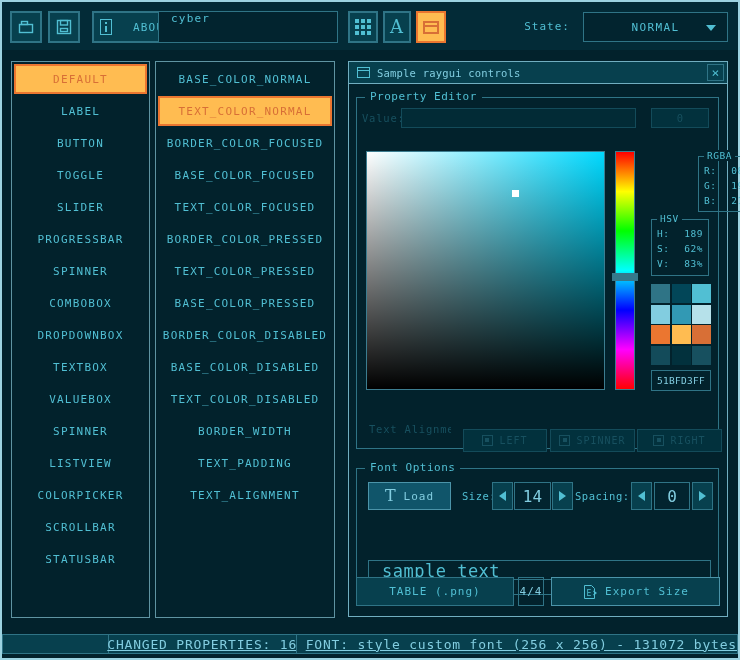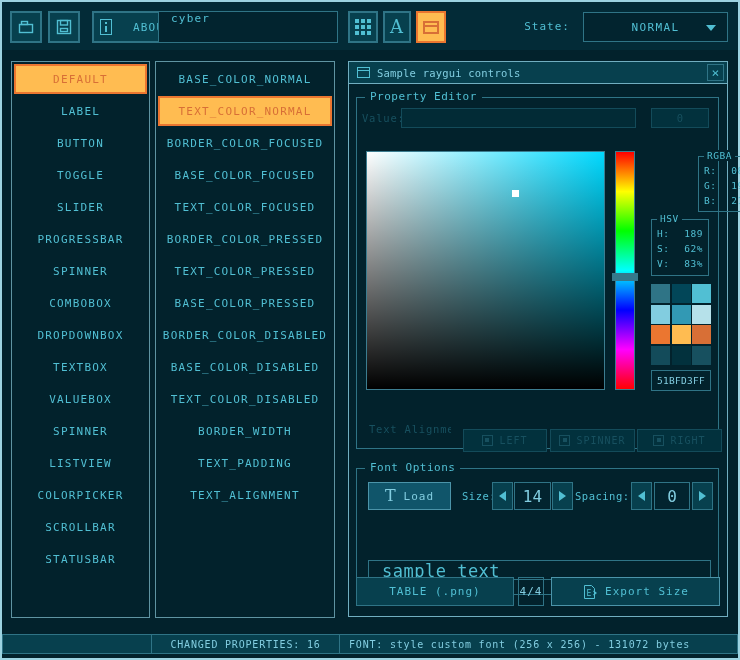--- a/index.html
+++ b/index.html
@@ -110,21 +110,21 @@
     font-size:17px;letter-spacing:0.5px;cursor:text;margin-top:38px;}
   .bottom-btn{position:absolute;top:515px;height:29px;box-sizing:border-box;margin:0;
     border:1px solid var(--border_normal,#2f7486);background:var(--base_normal,#07404e);color:var(--text_normal,#51bfd3);
     font-family:inherit;font-size:11px;letter-spacing:1px;display:flex;align-items:center;justify-content:center;gap:8px;cursor:pointer;}
   #btn-table{left:7px;width:158px;}
   #counter{left:169px;width:26px;background:transparent;color:var(--text_bright,#82cde0);cursor:default;}
   #btn-export{left:202px;width:169px;border-color:#4b94a9;}
   
   .statusbar{position:absolute;left:2px;top:634px;width:736px;height:24px;display:flex;}
   .seg{box-sizing:border-box;height:20px;border:1px solid var(--border_normal,#2f7486);background:var(--base_normal,#07404e);
-    display:flex;align-items:center;justify-content:center;color:var(--text_bright,#82cde0);font-size:10px;letter-spacing:0.8px;white-space:nowrap;}
+    display:flex;align-items:center;justify-content:center;color:var(--text_bright,#82cde0);font-size:13px;letter-spacing:0.8px;white-space:nowrap;text-decoration:underline;}
   .seg1{width:150px;}
   .seg2{width:189px;margin-left:-1px;}
   .seg3{flex:1;margin-left:-1px;justify-content:flex-start;padding-left:9px;}
 </style>
 </head>
 <body>
 
 <div class="app">
 
   <div class="toolbar">

